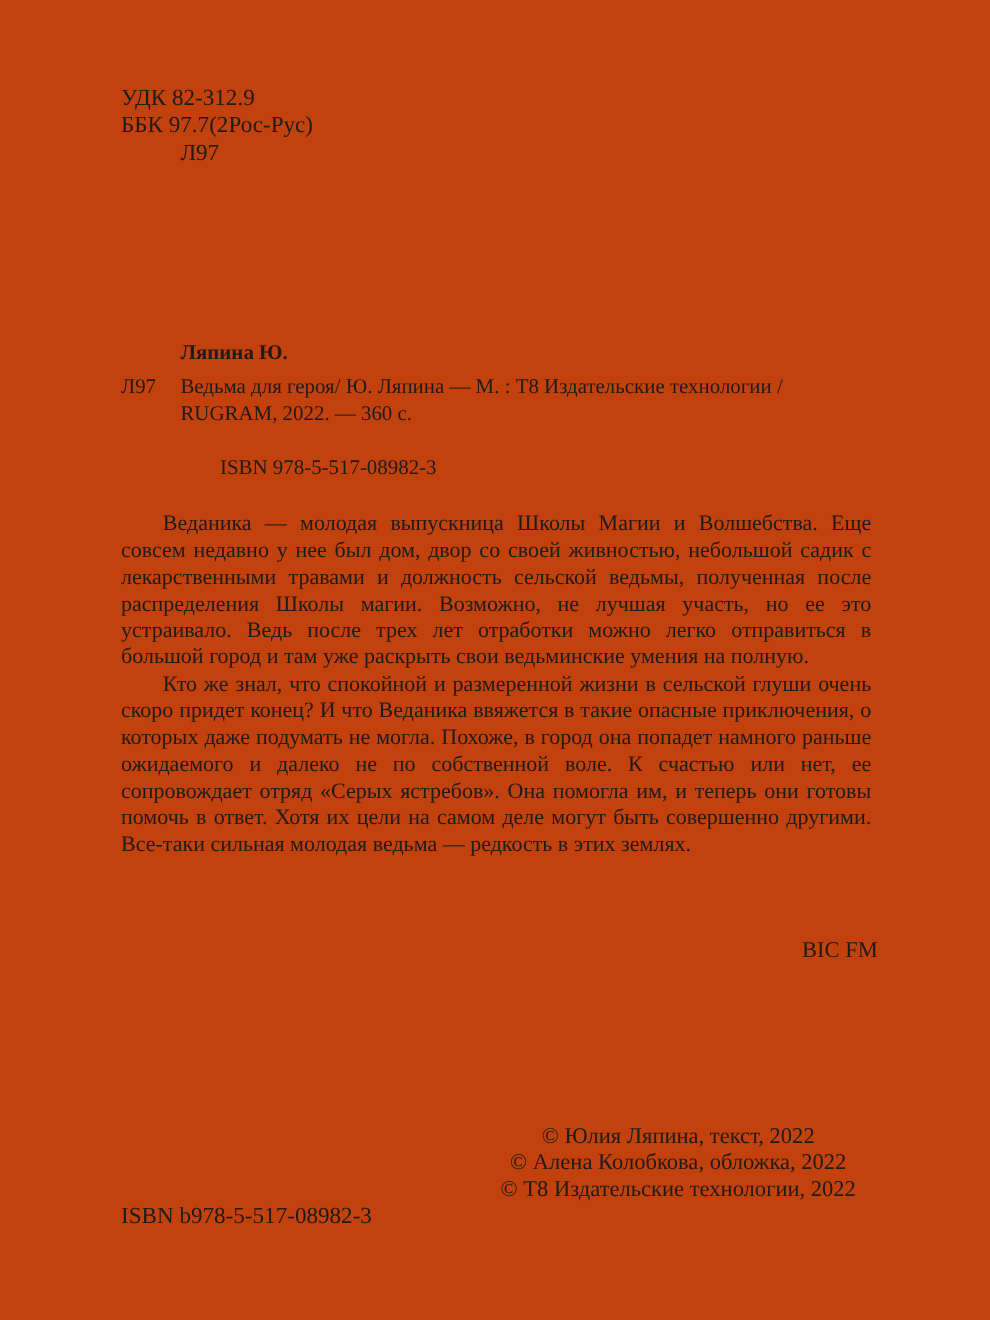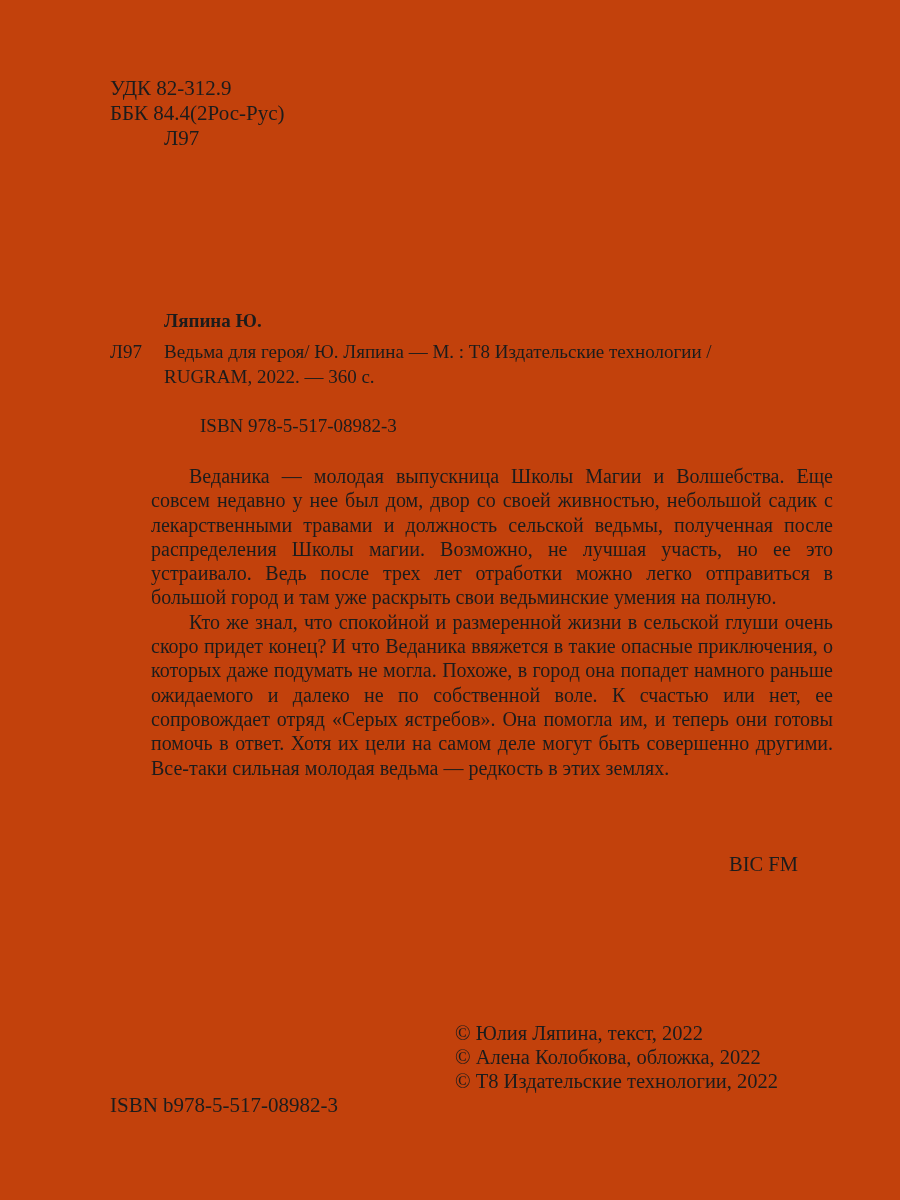--- a/index.html
+++ b/index.html
@@ -63,21 +63,20 @@
 
   
   .annotation {
     position: absolute;
     left: 110px;
     top: 464px;
     width: 682px;
     font-size: 20px;
     line-height: 24.3px;
     text-align: justify;
-    margin-left: 41px;
   }
   .annotation p {
     margin: 0;
     text-indent: 38px;
   }
 
   
   .classification {
     position: absolute;
     right: 102px;
@@ -88,20 +87,21 @@
   }
 
   
   .copyrights {
     position: absolute;
     left: 455px;
     top: 1021px;
     font-size: 20.5px;
     line-height: 24px;
     white-space: nowrap;
+    text-align: center;
   }
   .copyrights div {
     display: block;
   }
 
   
   .footer-isbn {
     position: absolute;
     left: 110px;
     top: 1093px;
@@ -109,21 +109,21 @@
     white-space: nowrap;
   }
 </style>
 </head>
 <body>
 
 <div class="page">
 
   <div class="head-block">
     <span class="code-line">УДК 82-312.9</span>
-    <span class="code-line">ББК 84.4(2Рос-Рус)</span>
+    <span class="code-line">ББК 97.7(2Рос-Рус)</span>
     <span class="code-line code-indent">Л97</span>
   </div>
 
   <div class="catalog">
     <div class="author">Ляпина Ю.</div>
     <div class="entry-row">
       <span class="entry-code">Л97</span>
       <span>Ведьма для героя/ Ю. Ляпина — М. : Т8 Издательские технологии / RUGRAM, 2022. — 360 с.</span>
     </div>
     <div class="isbn">ISBN 978-5-517-08982-3</div>

